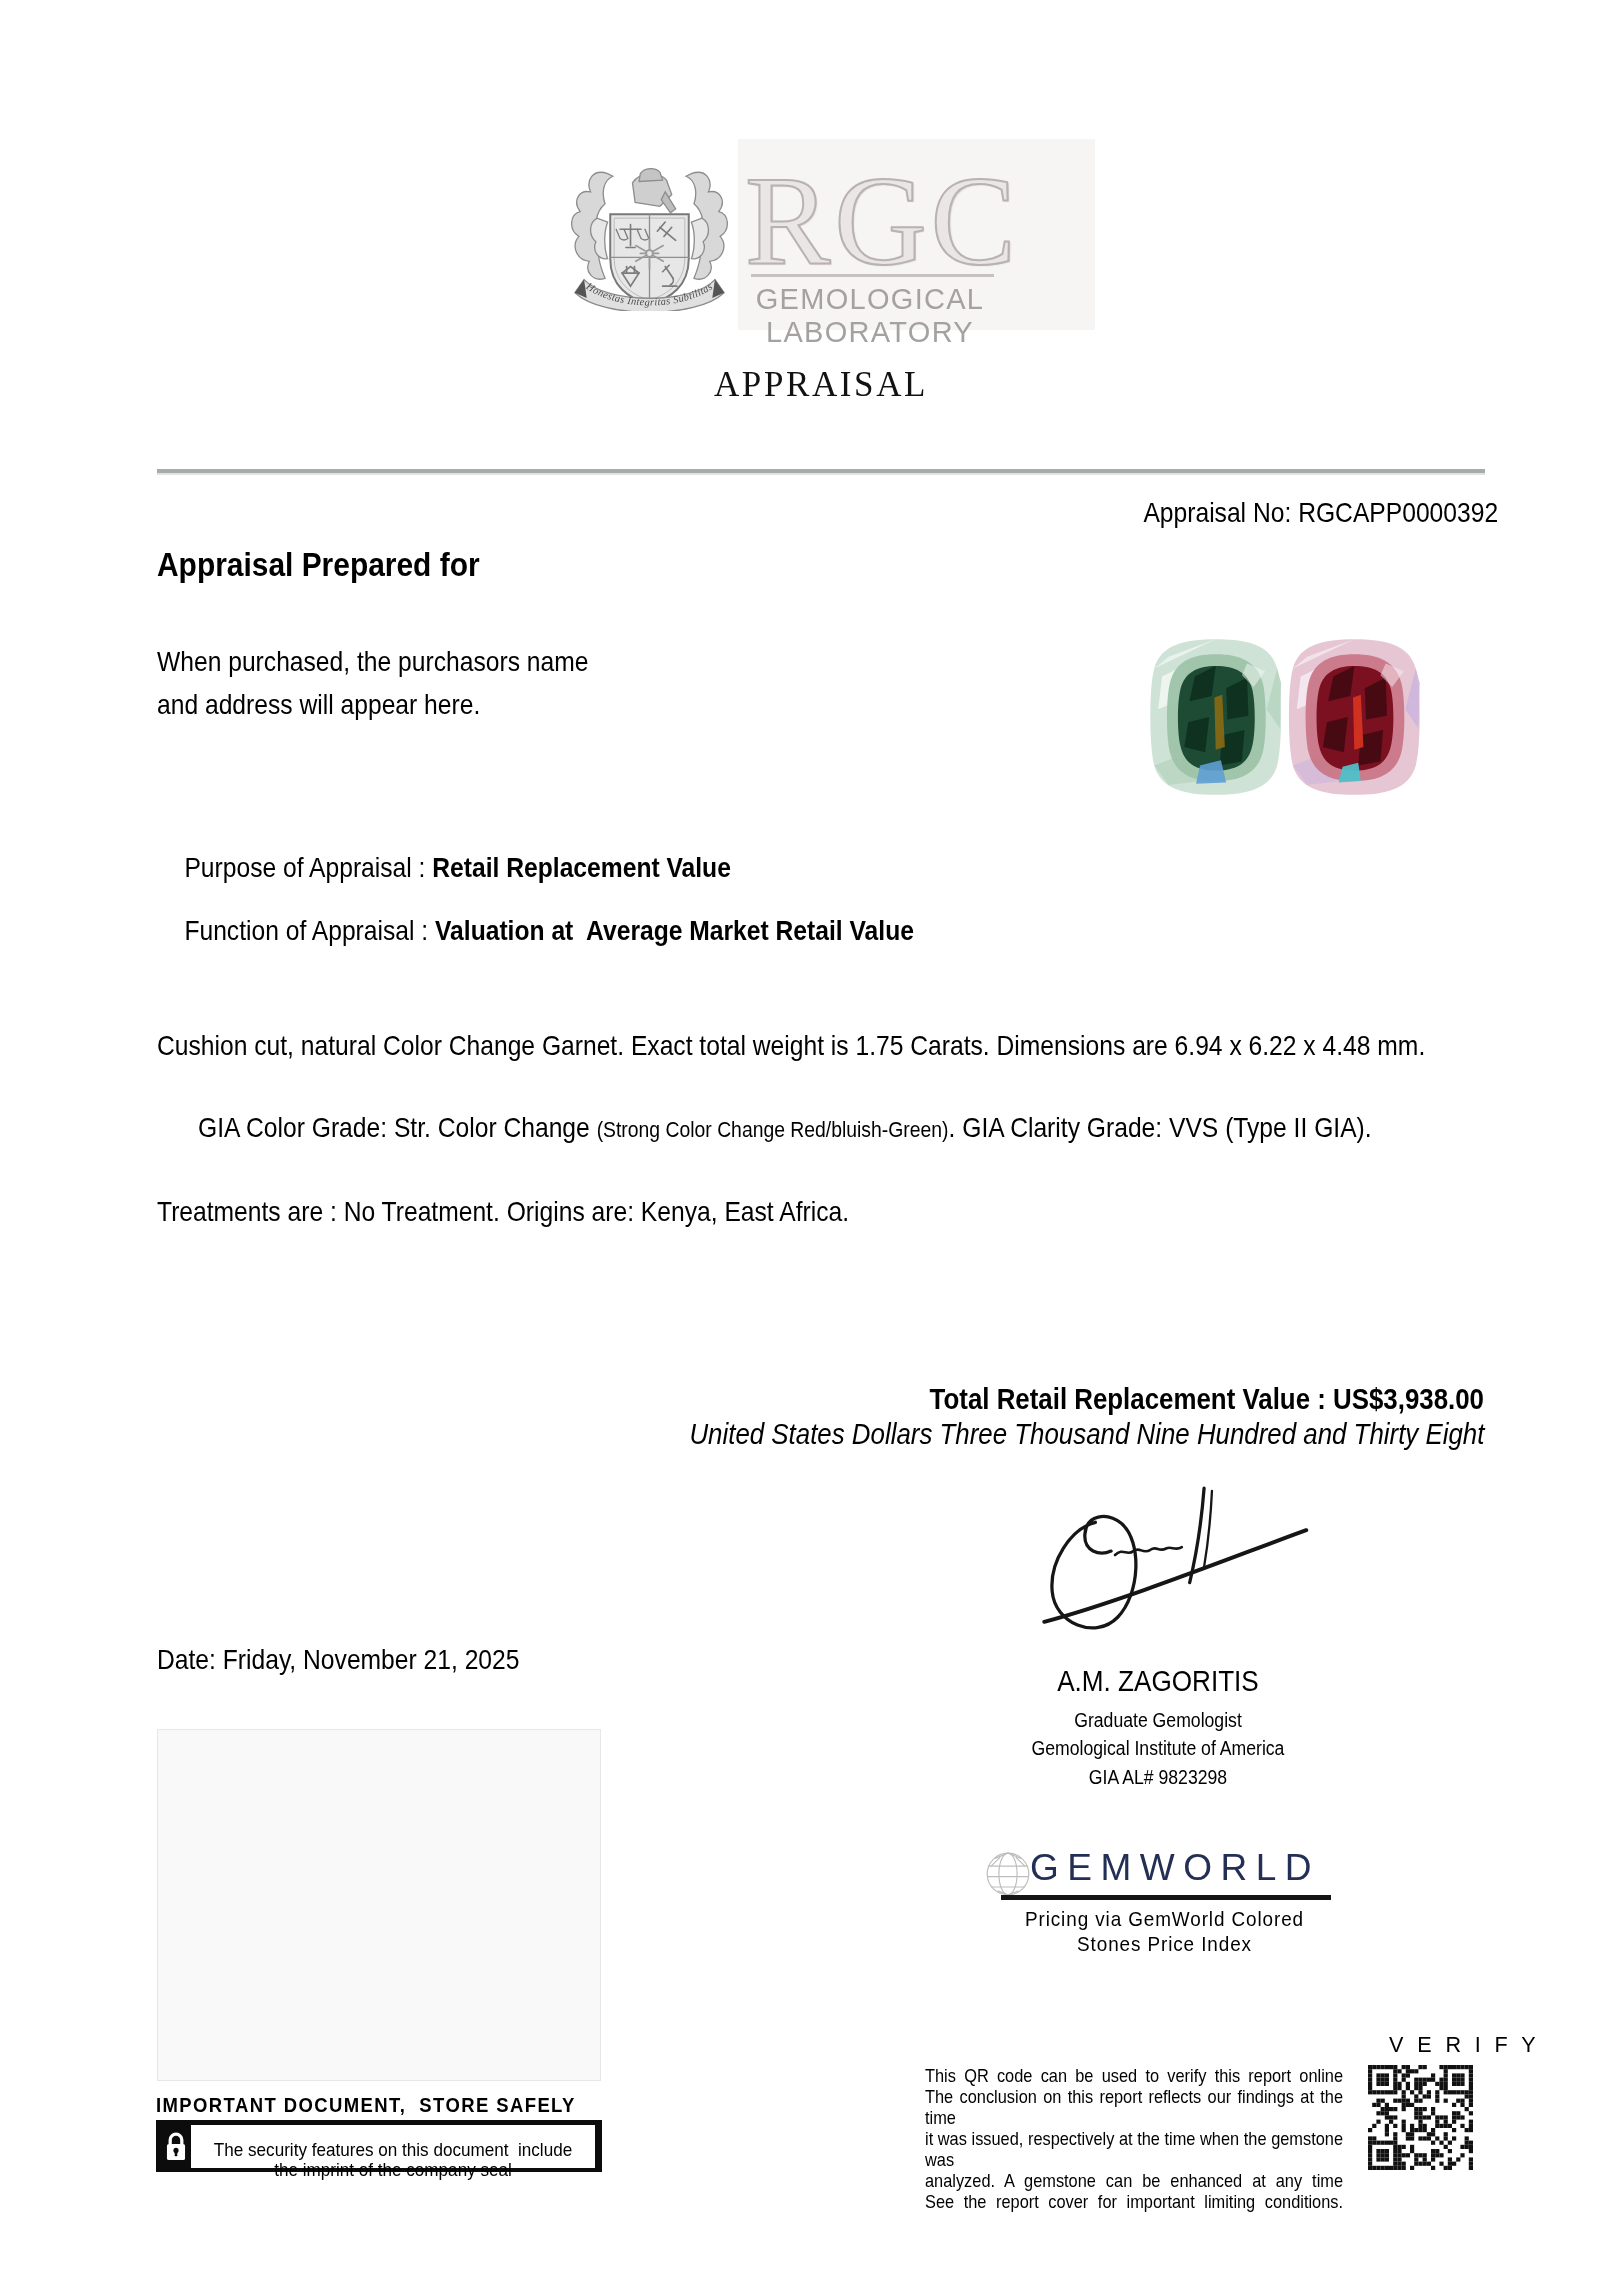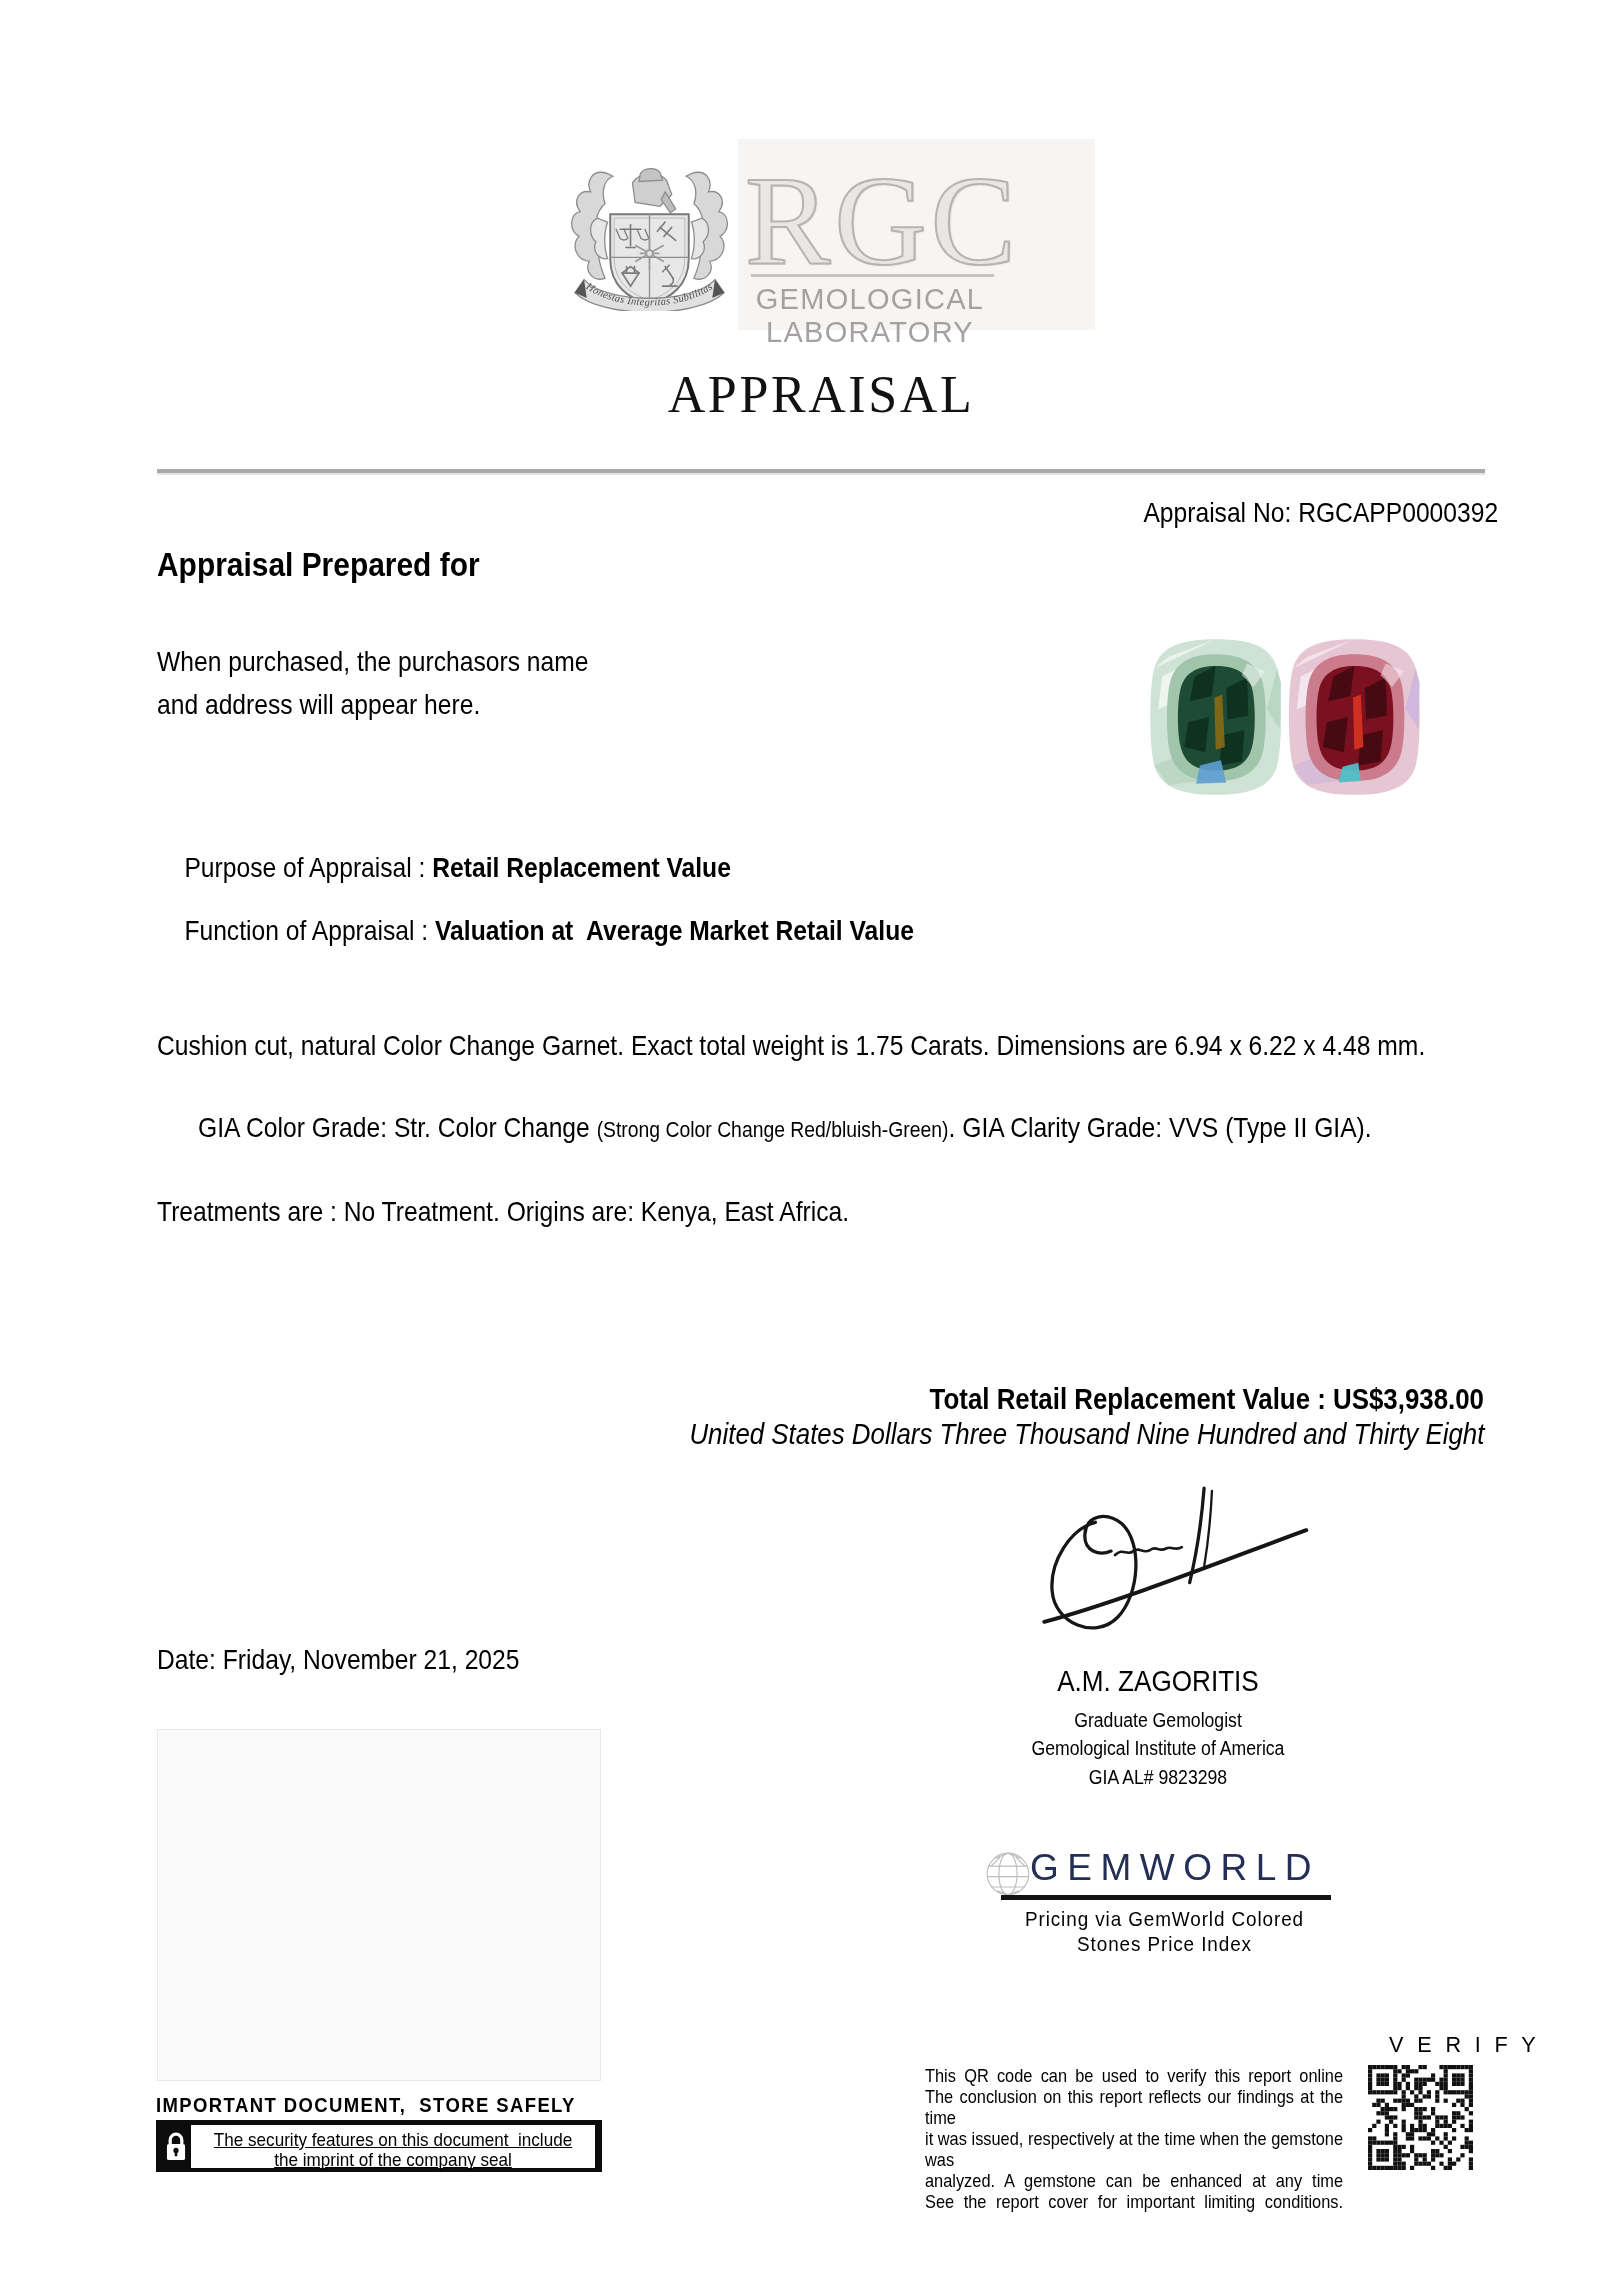--- a/index.html
+++ b/index.html
@@ -16,21 +16,21 @@
   .right-text{text-align:right;white-space:pre-wrap;}
   
   .logo-bg{left:738px;top:139px;width:357px;height:191px;background:#f7f4f4;}
   .rgc-brand{left:745px;top:157px;font-family:"Liberation Serif",serif;font-size:128px;
              line-height:1;letter-spacing:3.9px;color:#eae6e6;
              -webkit-text-stroke:2px #b9b2b2;text-shadow:1.3px 1.3px 1.3px #cfc8c8;}
   .logo-rule{left:751px;top:274px;width:243px;height:2.6px;background:#c6c2c2;}
   .logo-sub{left:739px;top:283px;width:262px;text-align:center;font-size:29px;
             letter-spacing:1.3px;color:#a5a1a1;}
   .doc-title{left:157px;top:365px;width:1328px;text-align:center;
-             font-family:"Liberation Serif",serif;font-size:52px;letter-spacing:2.6px;color:#121212;}
+             font-family:"Liberation Serif",serif;font-size:35px;letter-spacing:2.6px;color:#121212;}
   .divider{left:157px;top:469px;width:1328px;height:3.9px;background:#a8abab;border-bottom:2px solid #e2e2e2;}
   .appraisal-no{right:124px;top:497px;font-size:28px;}
   .prepared-heading{left:157px;top:547px;font-size:34px;font-weight:bold;line-height:1;}
   .value-total{right:138px;top:1382px;font-size:29.4px;font-weight:bold;}
   .value-words{right:138px;top:1417px;font-size:29.4px;font-style:italic;}
   .date-line{left:157px;top:1644px;font-size:28px;}
   .seal-box{left:157px;top:1729px;width:444px;height:352px;background:#f9f9f9;border:0.7px solid #e7e7e7;box-sizing:border-box;}
   .signatory{left:955px;top:1665px;width:406px;text-align:center;}
   .sig-name{font-size:29px;margin-bottom:10.5px;}
   .sig-sub{font-size:19.6px;margin-bottom:5.9px;}
@@ -39,21 +39,21 @@
   .gw-rule{left:1001px;top:1895px;width:330px;height:4.6px;background:#141414;}
   .gw-cap1{left:968px;top:1907px;width:393px;text-align:center;font-size:21px;letter-spacing:1px;}
   .gw-cap2{left:968px;top:1932px;width:393px;text-align:center;font-size:21px;letter-spacing:1px;}
   .verify-label{left:1353px;top:2032px;font-size:21.6px;letter-spacing:3.9px;margin-left:36px;}
   .qr-note{left:925px;top:2065px;width:475px;font-size:18.6px;}
   .qr-note div{line-height:21px;text-align:justify;text-align-last:justify;}
   .important-line{left:156px;top:2093px;font-size:21px;font-weight:bold;letter-spacing:1.6px;white-space:pre-wrap;}
   .security-outer{left:156px;top:2120px;width:446px;height:52px;background:#0c0c0c;}
   .security-inner{position:absolute;left:35px;top:4.6px;width:404px;height:43px;background:#ffffff;}
   .security-inner .sec-line{font-size:19px;line-height:20px;text-align:center;white-space:pre-wrap;}
-  .security-inner .sec-wrap{padding-top:5px;text-decoration:underline;}
+  .security-inner .sec-wrap{padding-top:15px;}
 </style>
 </head>
 <body>
 
 <div class="page">
 
   <div class="abs logo-bg"></div>
 
   <svg class="abs" style="left:567px;top:154px;" width="165" height="157" viewBox="0 0 252 240">
     <g fill="#d8d8d8" stroke="#8d8d8d" stroke-width="2">

